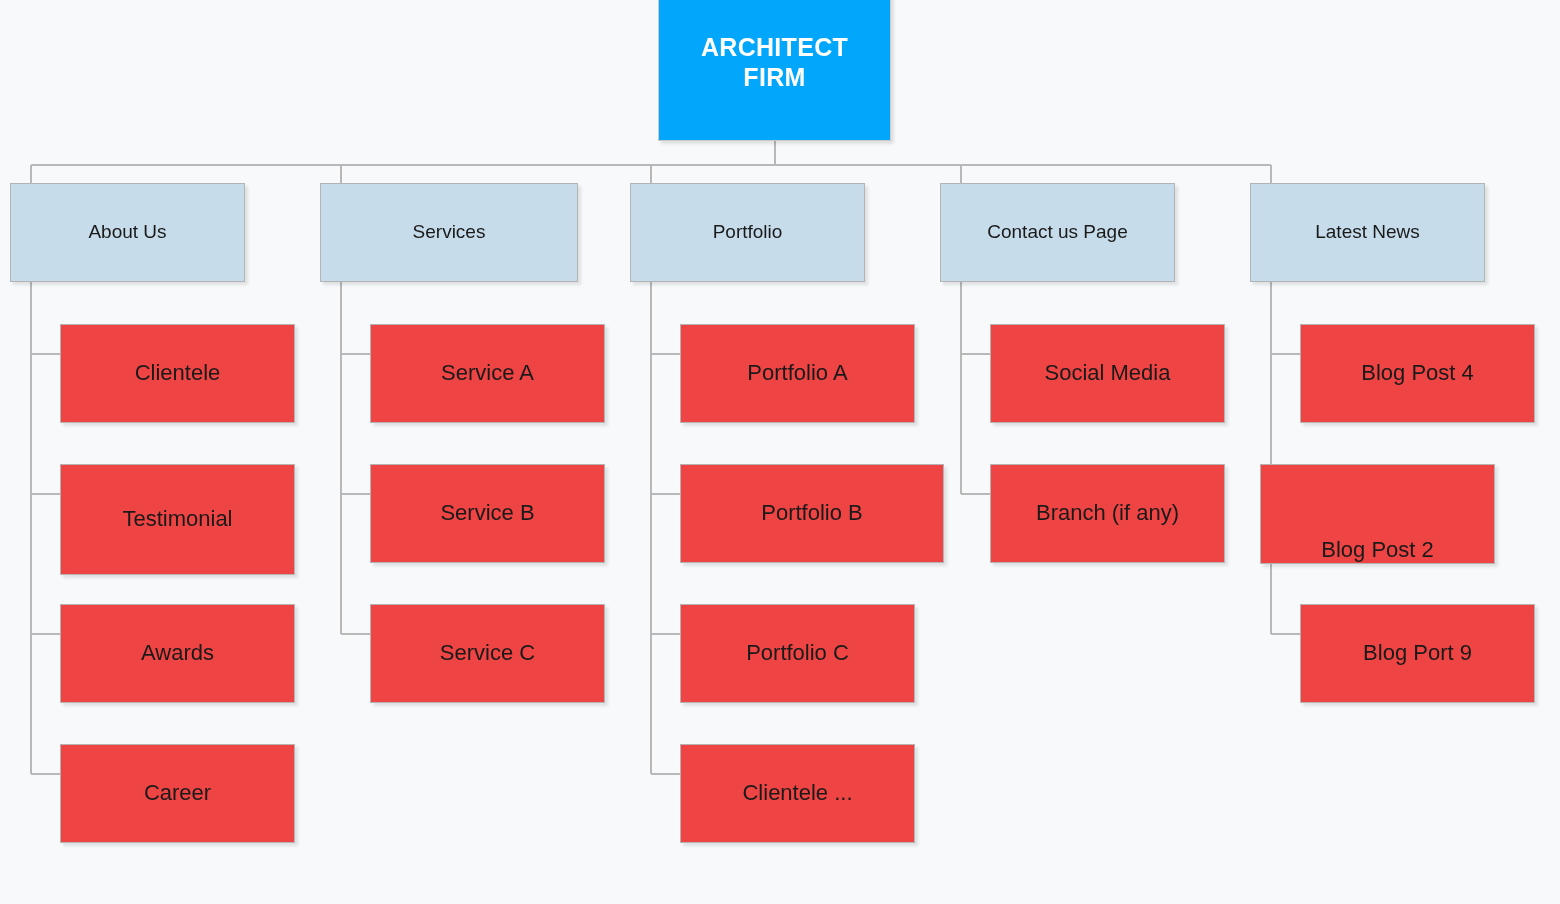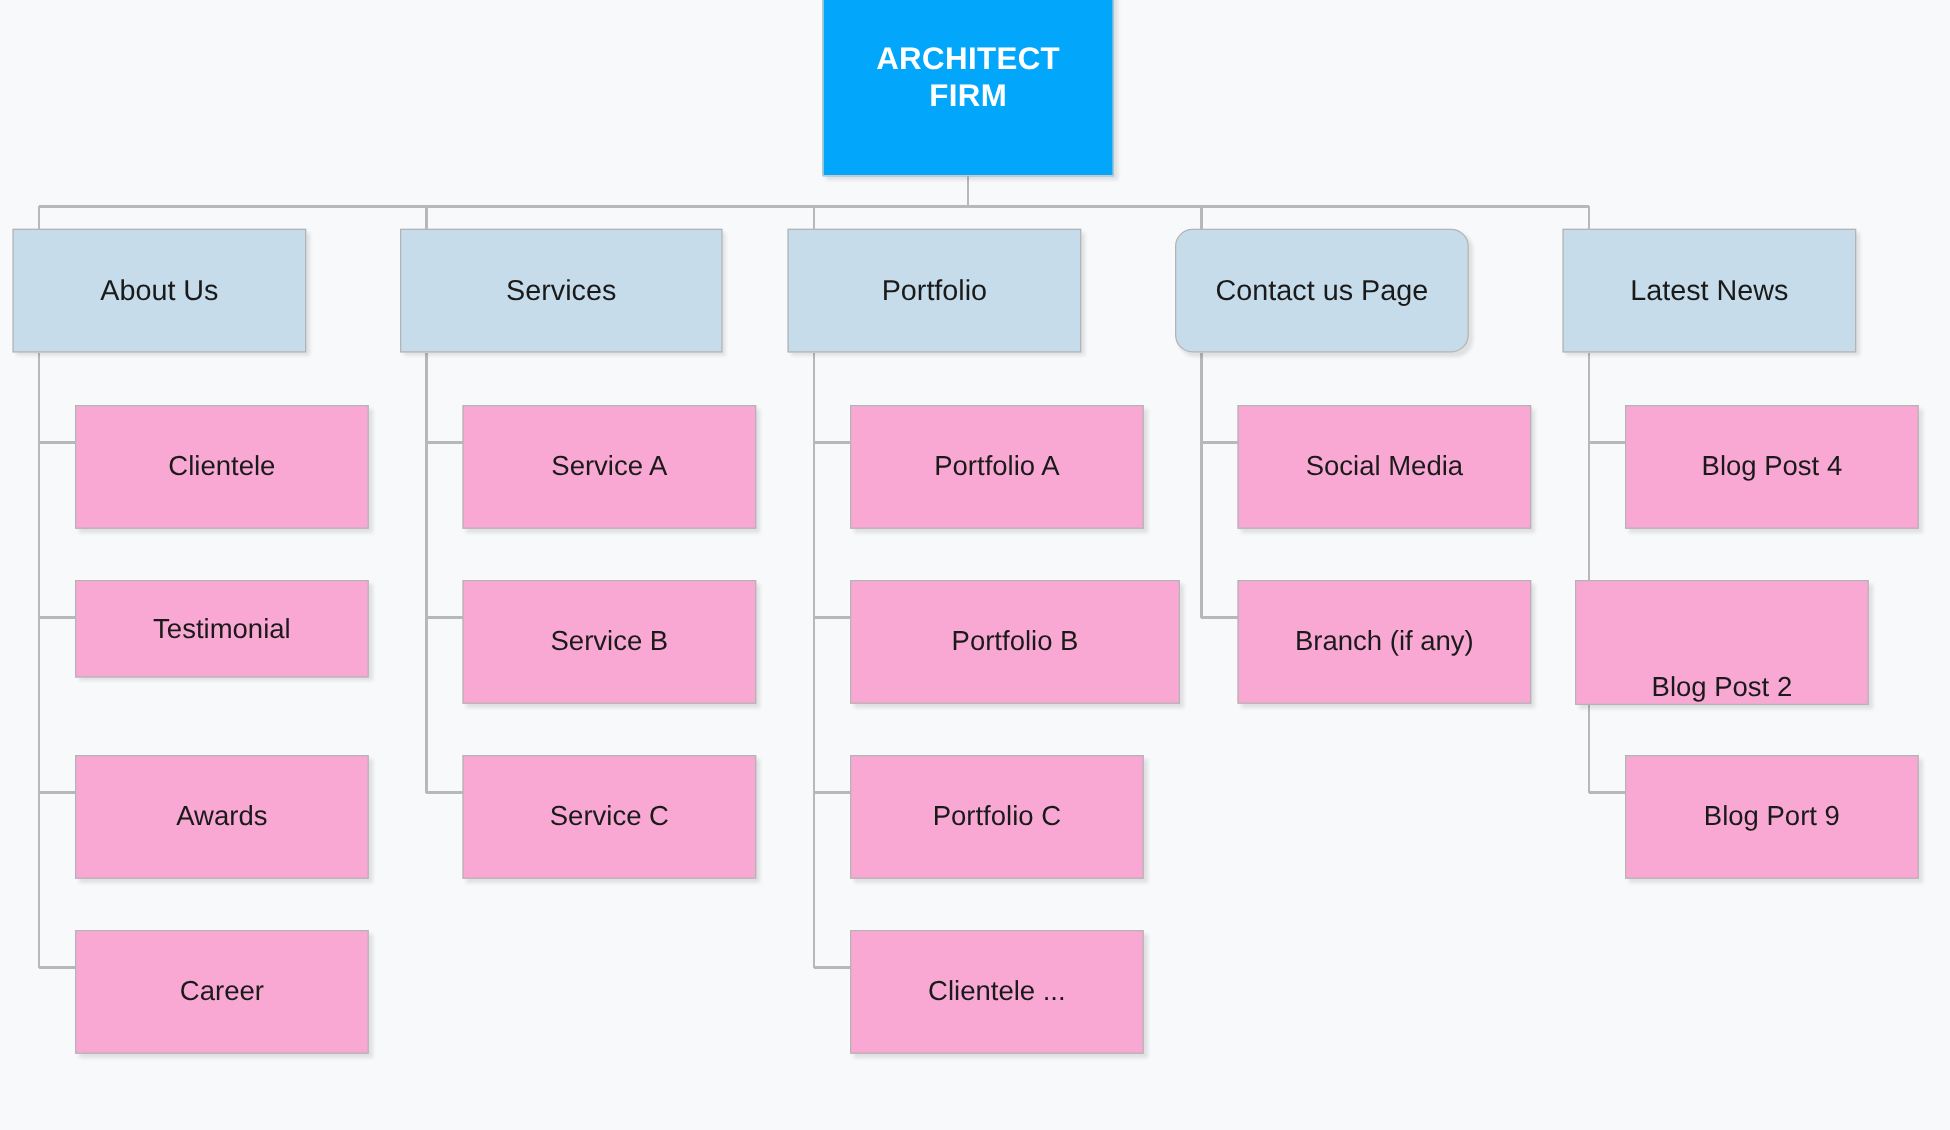--- a/index.html
+++ b/index.html
@@ -44,24 +44,24 @@
     border-color: #c9c9c9;
     color: #ffffff;
     font-weight: bold;
     font-size: 25px;
     letter-spacing: 0.3px;
   }
   .node-section {
     background: #c6dcea;
     border-color: #b4b4b4;
     color: #1a1a1a;
-    font-size: 23px;
+    font-size: 19px;
   }
   .node-leaf {
-    background: #f9a8d4;
+    background: #ef4444;
     border-color: #b4b4b4;
     color: #1a1a1a;
     font-size: 22px;
   }
   .node-label {
     display: block;
     padding: 0 10px;
     white-space: pre-line;
   }
 </style>
@@ -106,21 +106,21 @@
 FIRM</span>
   </div>
 
   <div id="nodes-host">
       <div class="node node-section" style="left: 10px; top: 183px; width: 235px; height: 99px;">
         <span class="node-label">About Us</span>
       </div>
       <div class="node node-leaf" style="left: 60px; top: 324px; width: 235px; height: 99px;">
         <span class="node-label">Clientele</span>
       </div>
-      <div class="node node-leaf" style="left: 60px; top: 464px; width: 235px; height: 78px;">
+      <div class="node node-leaf" style="left: 60px; top: 464px; width: 235px; height: 111px;">
         <span class="node-label">Testimonial</span>
       </div>
       <div class="node node-leaf" style="left: 60px; top: 604px; width: 235px; height: 99px;">
         <span class="node-label">Awards</span>
       </div>
       <div class="node node-leaf" style="left: 60px; top: 744px; width: 235px; height: 99px;">
         <span class="node-label">Career</span>
       </div>
       <div class="node node-section" style="left: 320px; top: 183px; width: 258px; height: 99px;">
         <span class="node-label">Services</span>
@@ -142,21 +142,21 @@
       </div>
       <div class="node node-leaf" style="left: 680px; top: 464px; width: 264px; height: 99px;">
         <span class="node-label">Portfolio B</span>
       </div>
       <div class="node node-leaf" style="left: 680px; top: 604px; width: 235px; height: 99px;">
         <span class="node-label">Portfolio C</span>
       </div>
       <div class="node node-leaf" style="left: 680px; top: 744px; width: 235px; height: 99px;">
         <span class="node-label">Clientele ...</span>
       </div>
-      <div class="node node-section" style="left: 940px; top: 183px; width: 235px; height: 99px; border-radius: 14px;">
+      <div class="node node-section" style="left: 940px; top: 183px; width: 235px; height: 99px;">
         <span class="node-label">Contact us Page</span>
       </div>
       <div class="node node-leaf" style="left: 990px; top: 324px; width: 235px; height: 99px;">
         <span class="node-label">Social Media</span>
       </div>
       <div class="node node-leaf" style="left: 990px; top: 464px; width: 235px; height: 99px;">
         <span class="node-label">Branch (if any)</span>
       </div>
       <div class="node node-section" style="left: 1250px; top: 183px; width: 235px; height: 99px;">
         <span class="node-label">Latest News</span>

